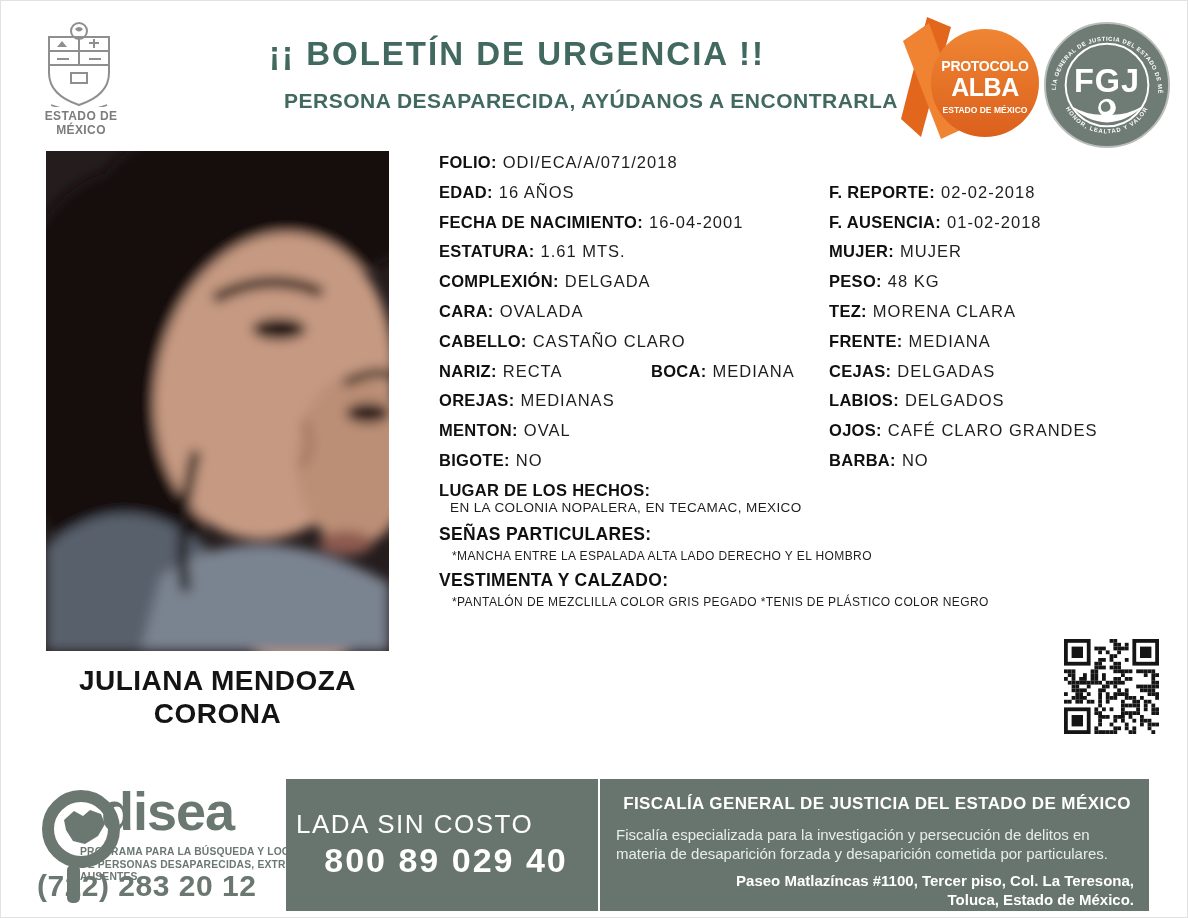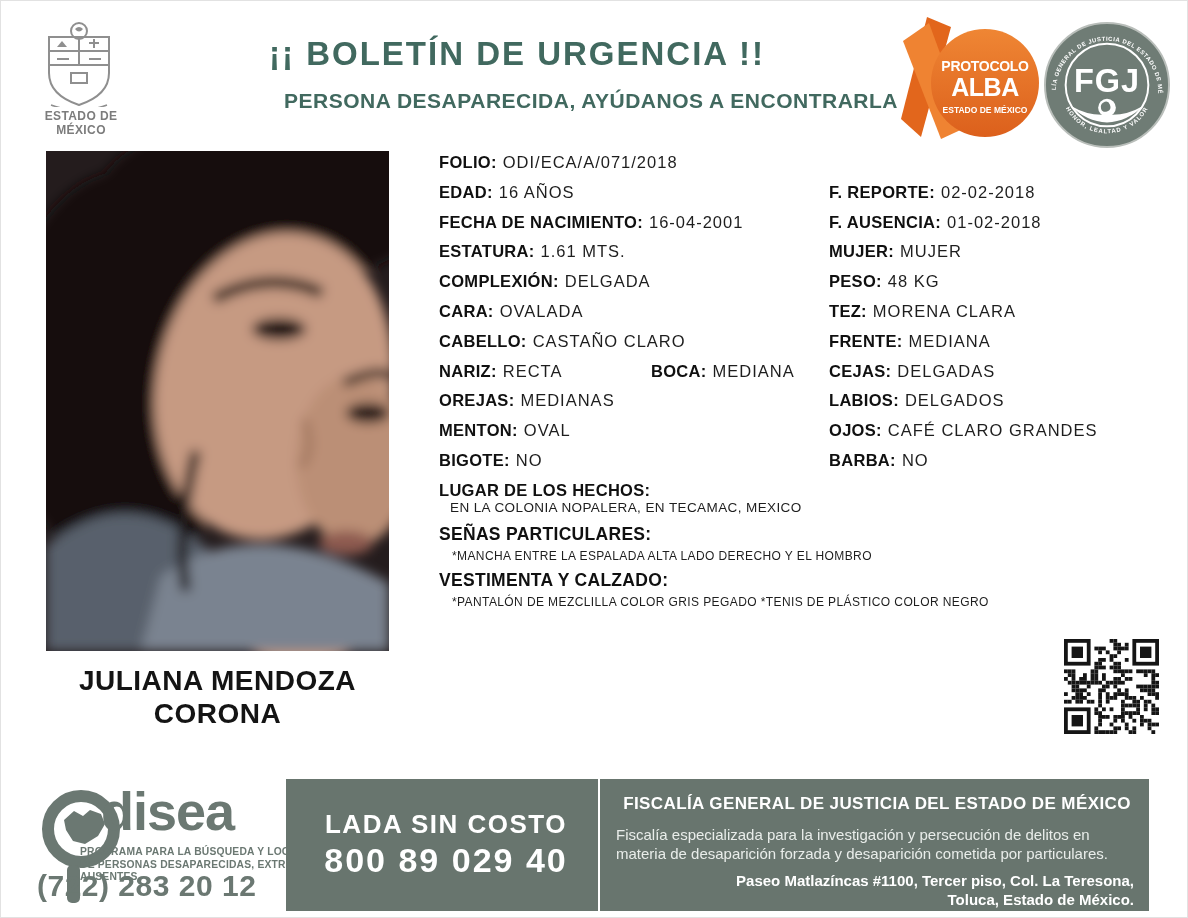--- a/index.html
+++ b/index.html
@@ -35,22 +35,22 @@
   .lugar-detail { position:absolute; left:449px; top:499px; font-size:13.5px; color:#1e1e1e; letter-spacing:.4px; }
   .sec-title { position:absolute; left:438px; font-size:17.5px; font-weight:bold; color:#101010; letter-spacing:.3px; }
   .sec-value { position:absolute; left:451px; font-size:12px; color:#1e1e1e; letter-spacing:.4px; }
   .senas-title { top:523px; } .senas-value { top:548px; }
   .vest-title  { top:569px; } .vest-value  { top:594px; }
 
   .qr { position:absolute; left:1063px; top:638px; width:95px; height:95px; }
 
   
   .band { position:absolute; left:285px; top:778px; width:863px; height:132px; background:#68756e; }
-  .lada-label { position:absolute; left:10px; top:30px; width:300px; text-align:center;
-                font-size:26px; font-weight:700; color:#fff; letter-spacing:1.5px; }
+  .lada-label { position:absolute; left:10px; top:30px; width:300px; 
+                font-size:26px; font-weight:400; color:#fff; letter-spacing:1.5px; }
   .lada-number { position:absolute; left:5px; top:62px; width:310px; text-align:center;
                  font-size:34px; font-weight:800; color:#fff; letter-spacing:2px; }
   .band-divider { position:absolute; left:312px; top:0; width:2px; height:132px; background:#fff; }
   .fisc { position:absolute; left:330px; top:0; width:522px; height:132px; }
   .fisc-title { position:absolute; top:15px; width:100%; text-align:center;
                 font-size:17px; font-weight:bold; color:#fff; letter-spacing:.4px; }
   .fisc-desc { position:absolute; top:46px; width:100%; text-align:left;
                font-size:15px; line-height:19px; color:#e9edea; }
   .fisc-addr { position:absolute; top:92px; right:4px; width:100%; text-align:right;
                font-size:15px; line-height:19px; font-weight:bold; color:#fff; }

